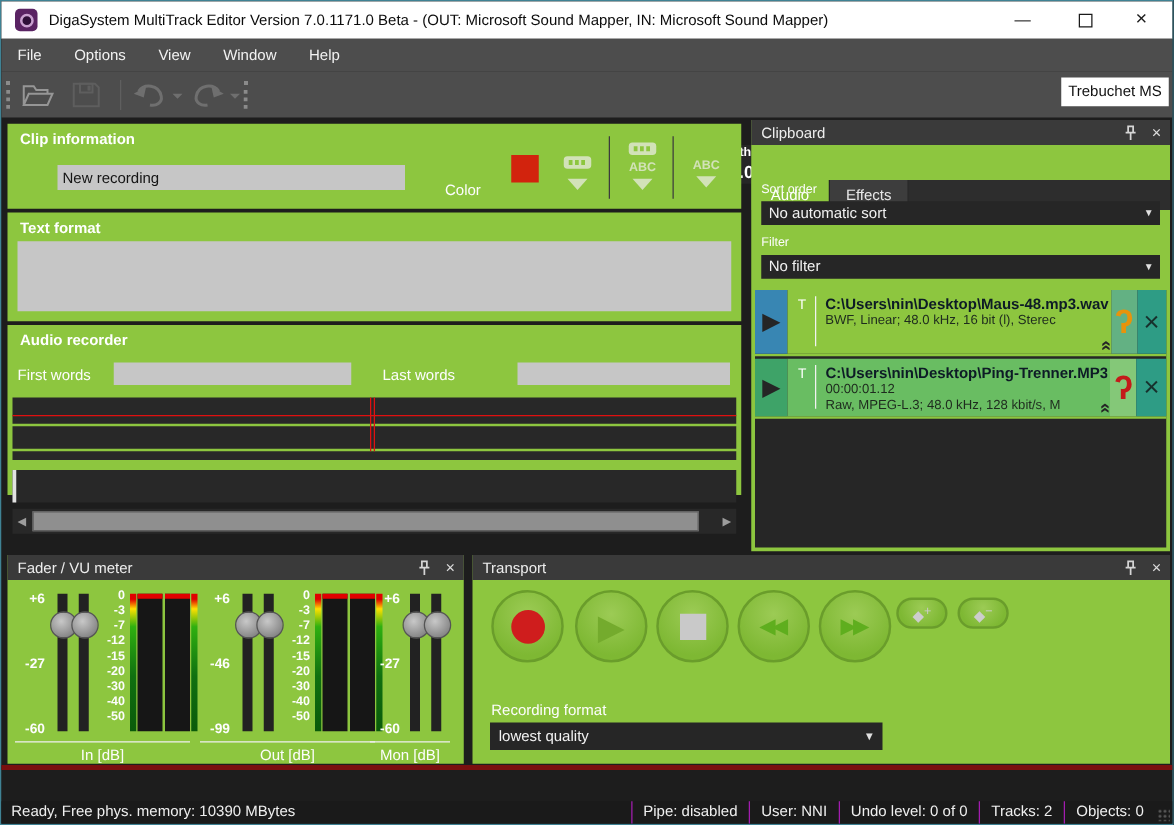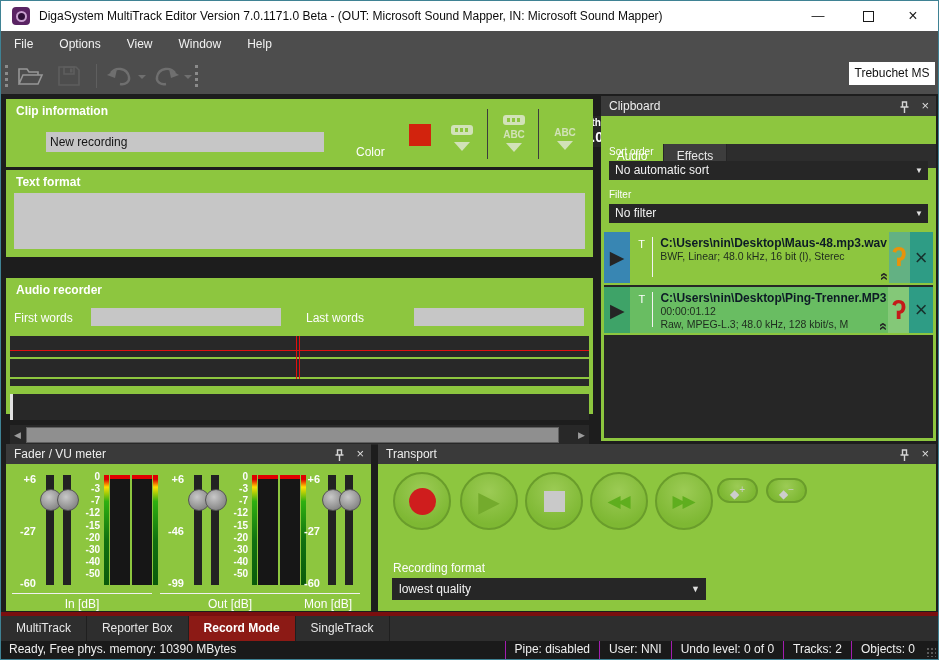--- a/index.html
+++ b/index.html
@@ -232,21 +232,21 @@
       <div class="abctxt" style="margin-top:16px;">ABC</div>
       <div class="dtri"></div>
     </div>
   </div>
 
   <div class="gpanel" style="left:5px; top:169px; width:587px; height:87px;">
     <div class="gtitle">Text format</div>
     <textarea class="ginput" style="left: 8px; top: 23px; width: 563px; height: 56px; resize: none;"></textarea>
   </div>
 
-  <div class="gpanel" style="left:5px; top:277px; width:587px; height:136px;">
+  <div class="gpanel" style="left:5px; top:259px; width:587px; height:136px;">
     <div class="gtitle">Audio recorder</div>
     <div class="glabel" style="left:8px; top:33px;">First words</div>
     <input class="ginput" style="left: 85px; top: 30px; width: 182px; height: 18px;">
     <div class="glabel" style="left:300px; top:33px;">Last words</div>
     <input class="ginput" style="left: 408px; top: 30px; width: 162px; height: 18px;">
     <div class="wave">
       <div class="wrow" style="top:0; height:21px;">
           <div class="wredline"></div>
         </div>
       <div class="wrow" style="top:23px; height:18px;"></div>
@@ -442,26 +442,20 @@
       <div class="pill" style="left:388px;"><span>◆</span><sup>−</sup></div>
       <div class="glabel" style="left:15px; top:97px;">Recording format</div>
       <div class="rf-select">
         <span>lowest quality</span>
         <span class="arrow">▼</span>
       </div>
     </div>
   </div>
 
   <div class="redline"></div>
-  <div class="tabbar">
-    <div class="btab">MultiTrack</div>
-    <div class="btab">Reporter Box</div>
-    <div class="btab active">Record Mode</div>
-    <div class="btab">SingleTrack</div>
-  </div>
   <div class="statusbar">
     <div class="sb-left">Ready, Free phys. memory: 10390 MBytes</div>
     <div class="sb-right">
       <div class="sb-pane">Pipe: disabled</div>
       <div class="sb-pane">User: NNI</div>
       <div class="sb-pane">Undo level: 0 of 0</div>
       <div class="sb-pane">Tracks: 2</div>
       <div class="sb-pane">Objects: 0</div>
     </div>
     <div class="sb-grip"></div>

